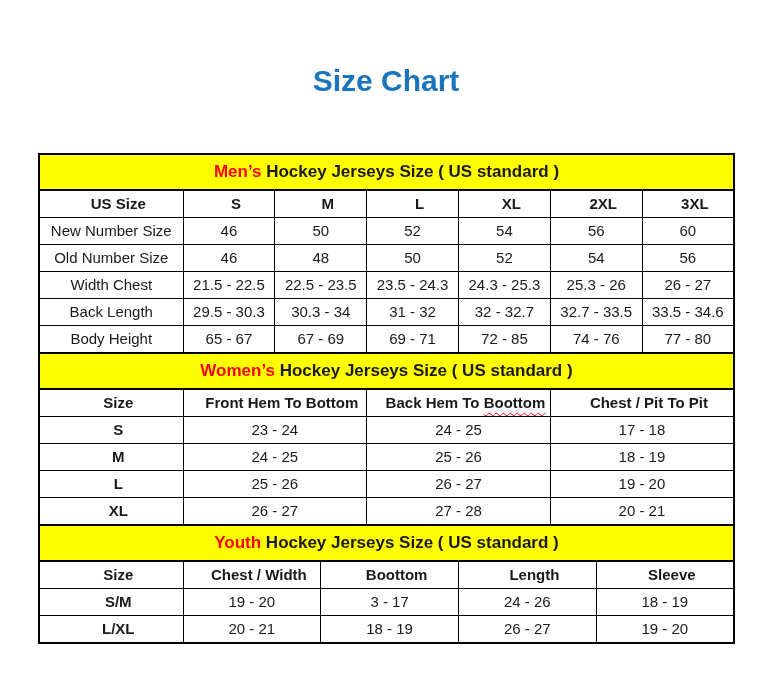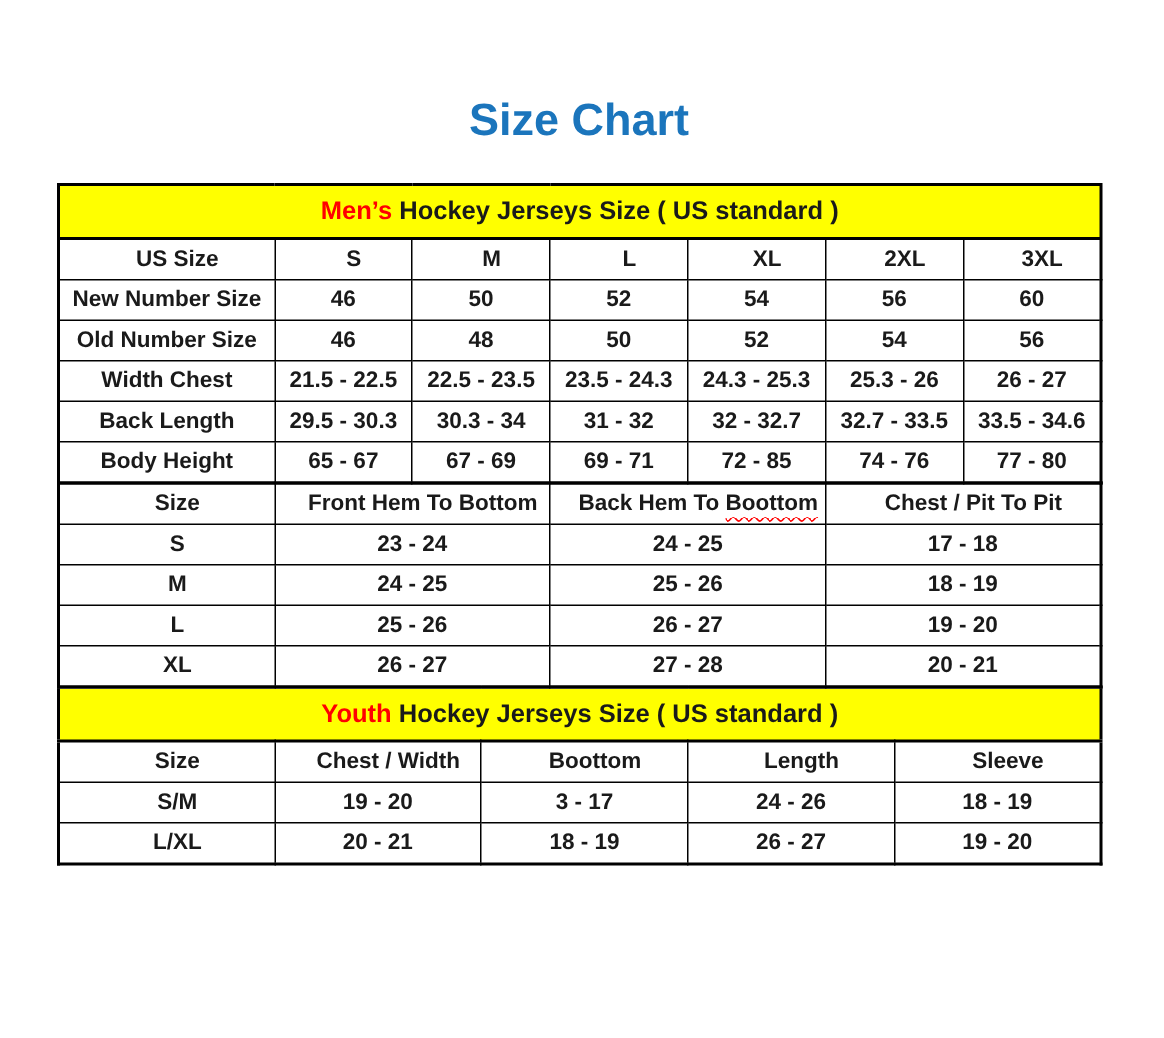--- a/index.html
+++ b/index.html
@@ -28,37 +28,38 @@
     position: absolute;
     top: 122px;
     left: 38px;
     width: 697px;
   }
   table.size-table {
     border-collapse: collapse;
     table-layout: fixed;
     width: 697px;
     border: 2px solid #000;
+    margin-top: 31px;
   }
   table.size-table + table.size-table {
     margin-top: -2px;
   }
   .size-table th, .size-table td {
     border: 1px solid #000;
     text-align: center;
     vertical-align: middle;
     height: 24px;
     padding: 1px 2px;
     font-size: 15px;
     line-height: 1.1;
     overflow: hidden;
     white-space: nowrap;
   }
   .size-table th { font-weight: bold; padding-left: 16px; }
-  .size-table td { font-weight: bold; }
+  .size-table td { font-weight: normal; }
   .size-table td.banner {
     background: #ffff00;
     border-top: 2px solid #000;
     border-bottom: 2px solid #000;
     height: 32px;
     font-size: 17px;
     font-weight: bold;
     white-space: nowrap;
   }
   .banner .hl { color: #ff0000; }
@@ -151,20 +152,23 @@
 
   <table class="size-table">
     <colgroup>
       <col class="col-label">
         <col>
         <col>
         <col>
     </colgroup>
     <tbody>
       <tr>
+        <td colspan="4" class="banner"><span class="hl">Women’s</span><span> Hockey Jerseys Size ( US standard )</span></td>
+      </tr>
+      <tr>
         <th>Size</th>
         <th>Front Hem To Bottom</th>
         <th><span>Back Hem To </span><span class="squiggle">Boottom</span></th>
         <th>Chest / Pit To Pit</th>
       </tr>
       <tr>
         <th>S</th>
         <td>23 - 24</td>
         <td>24 - 25</td>
         <td>17 - 18</td>

